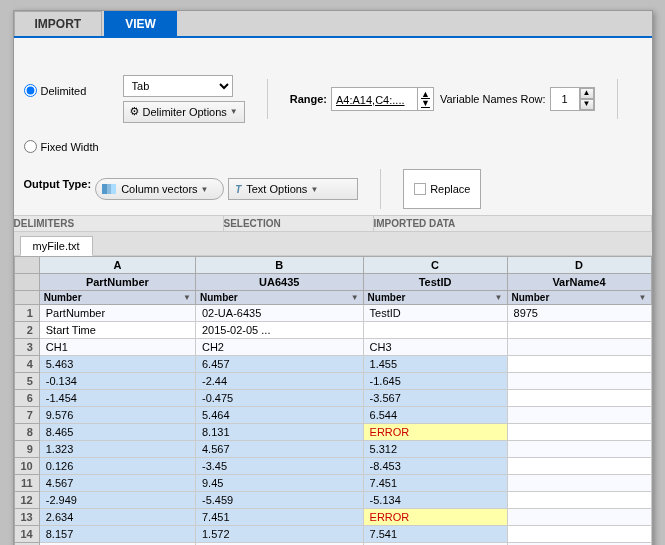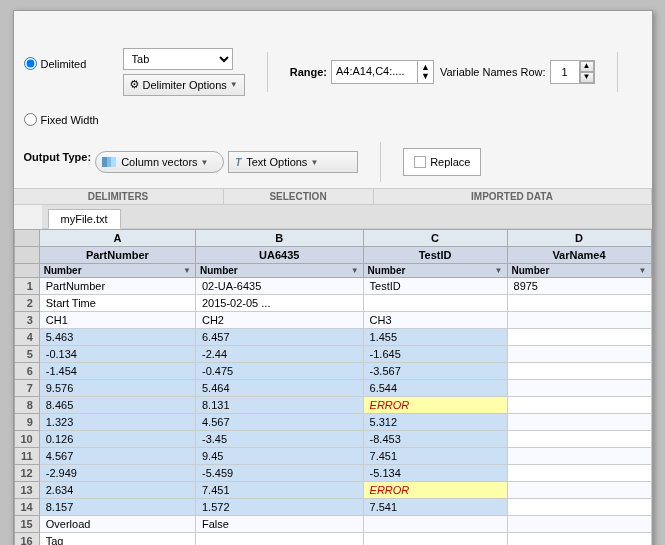--- a/index.html
+++ b/index.html
@@ -127,21 +127,21 @@
       display: flex;
       flex-direction: row;
       gap: 4px;
     }
 
     .replace-btn {
       border: 1px solid #aaa;
       background: white;
       padding: 3px 10px;
       font-size: 11px;
-      height: 28px;
+      height: 40px;
       cursor: pointer;
       display: flex;
       align-items: center;
       gap: 4px;
     }
     .replace-checkbox {
       width: 12px;
       height: 12px;
       border: 1px solid #aaa;
       background: white;
@@ -149,35 +149,34 @@
     }
 
     
     .section-labels {
       display: flex;
       background: #e8e8e8;
       border-bottom: 1px solid #ccc;
       font-size: 10px;
       color: #666;
       font-weight: bold;
-      text-align: center;
+      text-align: left;
     }
     .section-label {
       padding: 2px 0;
       border-right: 1px solid #ccc;
     }
 
     
     .file-tab-bar {
       display: flex;
       background: #e0e0e0;
       border-bottom: 1px solid #ccc;
       padding-top: 4px;
       padding-left: 6px;
-      margin-left: 28px;
     }
     .file-tab {
       background: #f5f5f5;
       border: 1px solid #bbb;
       border-bottom: 1px solid #f5f5f5;
       padding: 3px 12px;
       font-size: 11px;
       cursor: pointer;
       margin-bottom: -1px;
     }
@@ -264,36 +263,39 @@
     tbody tr:nth-child(even) td:not(:first-child) {
       background: #ffffff;
     }
 
     .highlight-blue {
       background: #cce0f5 !important;
     }
     .highlight-yellow {
       background: #ffffaa !important;
       color: #cc0000;
-      font-style: italic;
     }
 
     
     .dropdown-arrow {
       font-size: 8px;
       color: #555;
     }
     .icon-col { width: 14px; height: 10px; display: inline-block; background: linear-gradient(to right, #5599cc 33%, #88bbdd 33%, #88bbdd 66%, #aaddff 66%); margin-right: 2px; vertical-align: middle; }
     .icon-text { font-size: 10px; color: #5588aa; margin-right: 2px; vertical-align: middle; font-style: italic; font-weight: bold; }
   </style>
 </head>
 <body>
 
 <div class="main-container">
 
+  <div class="tab-bar">
+    <div class="tab">IMPORT</div>
+    <div class="tab active">VIEW</div>
+  </div>
 
   <div class="toolbar">
 
     <div class="radio-group">
       <div class="radio-item">
         <input type="radio" name="dtype" checked="" style="">
         <span>Delimited</span>
       </div>
       <div class="radio-item">
         <input type="radio" name="dtype" style="">
@@ -315,21 +317,21 @@
         <span>Delimiter Options</span>
         <span class="dropdown-arrow">▼</span>
       </div>
     </div>
 
     <div class="separator-v"></div>
 
     <div style="display:flex;flex-direction:row;gap:6px;">
       <div class="range-group">
         <span style="font-size:11px;font-weight:bold;">Range:</span>
-        <div style="display:flex;align-items:flex-start;border:1px solid #aaa;background:white;">
+        <div style="display:flex;align-items:flex-end;border:1px solid #aaa;background:white;text-decoration:underline;">
           <input type="text" class="range-input" value="A4:A14,C4:...." style="border: none; height: 20px; font-size: 11px; padding: 2px 4px; width: 85px;">
           <span style="border-left:1px solid #aaa;padding:2px 3px;font-size:9px;cursor:pointer;display:flex;flex-direction:column;">
             <span style="line-height:1;">▲</span>
             <span style="line-height:1;">▼</span>
           </span>
         </div>
       </div>
       <div class="varnames-group">
         <span>Variable Names Row:</span>
         <div style="display:flex;align-items:center;border:1px solid #aaa;background:white;">

